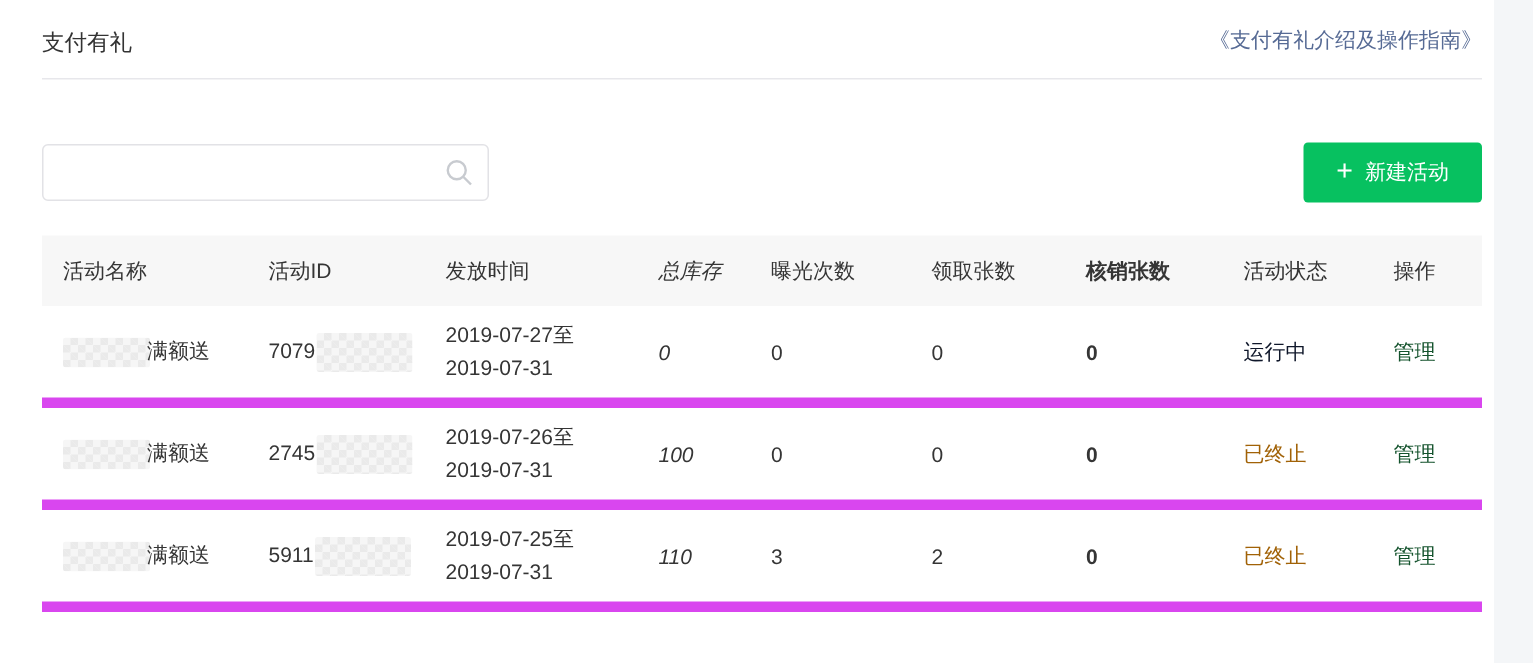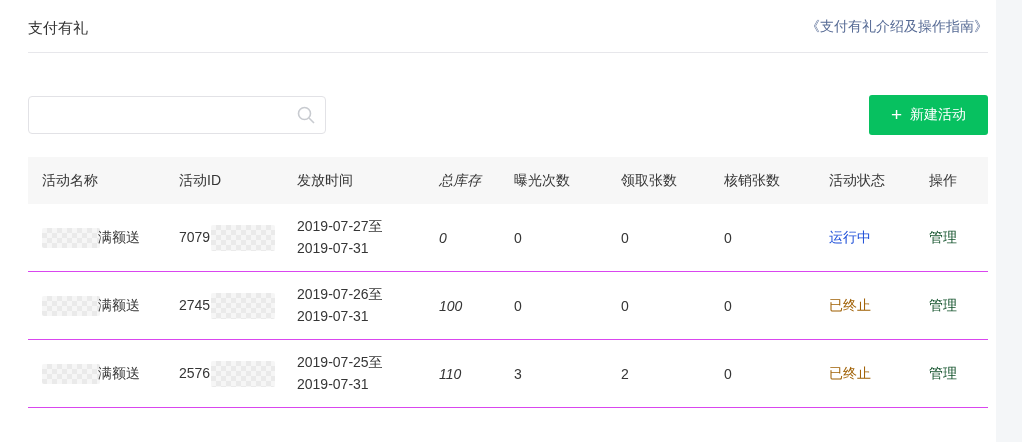--- a/index.html
+++ b/index.html
@@ -16,32 +16,32 @@
   .search-input { width:100%; height:100%; border:1px solid #e2e2e6; border-radius:4px;
     padding:0 38px 0 12px; font-size:14px; color:#353535; outline:none; background:#fff; }
   .search-icon { position:absolute; right:10px; top:9px; width:20px; height:20px; cursor:pointer; }
   .new-btn { height:40px; padding:0 22px; background:#07c160; color:#ffffff; border:none;
     border-radius:3px; font-size:14px; cursor:pointer; display:flex; align-items:center; gap:8px;
     font-family:inherit; }
   .new-btn .plus { font-size:19px; font-weight:400; line-height:1; margin-top:-2px; }
   .table { margin-top:22px; font-size:14px; }
   .tr { display:flex; align-items:center; }
   .thead { background:#f7f7f7; height:47px; color:#353535; }
-  .row { height:68px; border-bottom:1px solid #d946ef; background:#fff; }
+  .row { height:68px; border-bottom:7px solid #d946ef; background:#fff; }
   .td, .th { padding-left:14px; overflow:hidden; white-space:nowrap; }
   .c-name  { width:137px; }
   .c-id    { width:118px; }
   .c-date  { width:142px; white-space:normal; line-height:1.55; }
   .c-stock { width:75px;font-style:italic; }
   .c-expo  { width:107px; }
   .c-claim { width:103px; }
-  .c-redeem{ width:105px; }
+  .c-redeem{ width:105px;font-weight:bold; }
   .c-status{ width:100px; }
   .c-action{ width:73px; }
-  .status-running { color:#1d4ed8; }
+  .status-running { color:#0f172a; }
   .status-terminated { color:#a16207; }
   .manage-link { color:#14532d; text-decoration:none; cursor:pointer; }
   .mosaic { display:inline-block; vertical-align:middle; border-radius:2px;
     background-image:
       linear-gradient(45deg,#eaeaea 25%,transparent 25%,transparent 75%,#eaeaea 75%),
       linear-gradient(45deg,#eaeaea 25%,#f6f6f6 25%,#f6f6f6 75%,#eaeaea 75%);
     background-size:10px 10px; background-position:0 0,5px 5px; }
   .mosaic-name { width:58px; height:20px; margin-right:-2px; }
   .mosaic-id { width:64px; height:26px; margin-left:1px; }
 </style>
@@ -129,21 +129,21 @@
       <div class="td c-action">
         <a class="manage-link">管理</a>
       </div>
     </div>
 
     <div class="tr row">
       <div class="td c-name">
         <span class="mosaic mosaic-name"></span><span>满额送</span>
       </div>
       <div class="td c-id">
-        <span>2576</span><span class="mosaic mosaic-id"></span>
+        <span>5911</span><span class="mosaic mosaic-id"></span>
       </div>
       <div class="td c-date">
         <div>2019-07-25至</div>
         <div>2019-07-31</div>
       </div>
       <div class="td c-stock">110</div>
       <div class="td c-expo">3</div>
       <div class="td c-claim">2</div>
       <div class="td c-redeem">0</div>
       <div class="td c-status">

